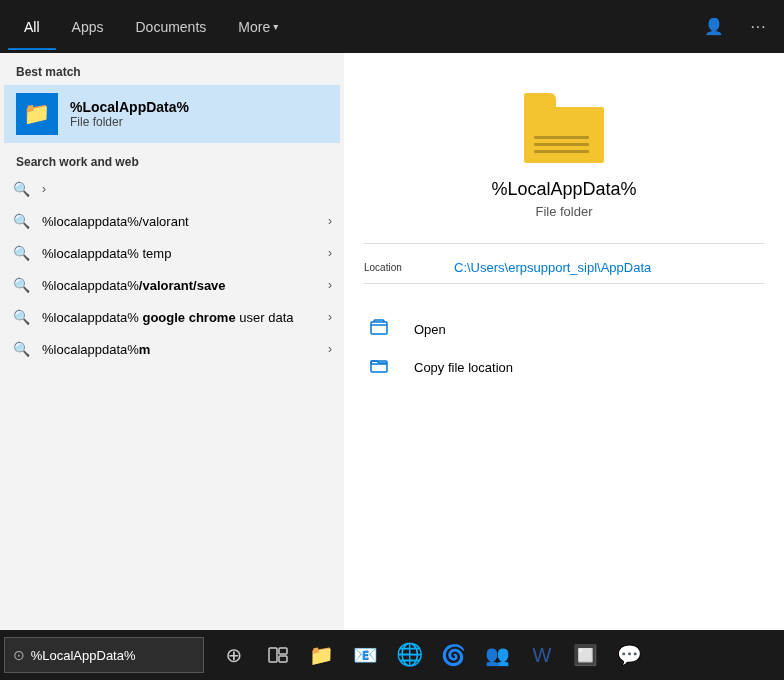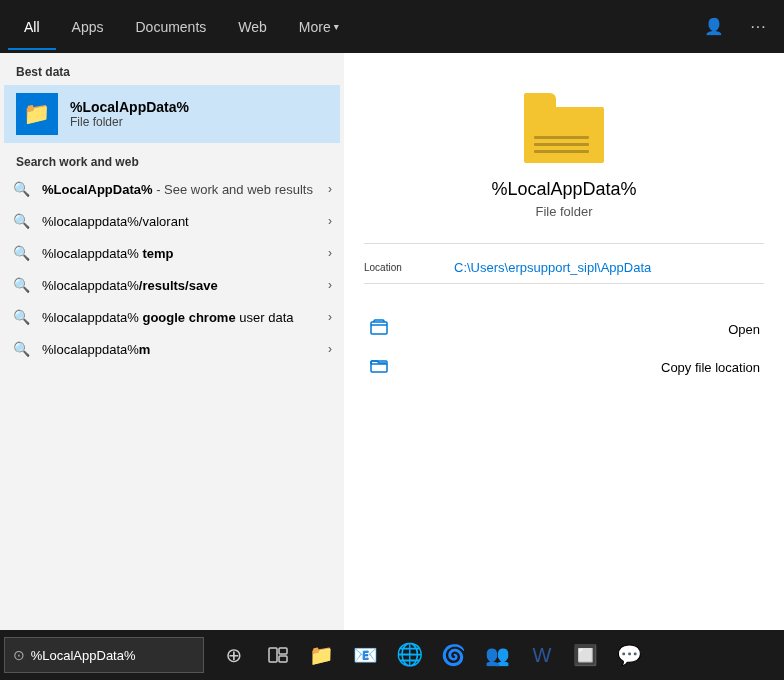--- a/index.html
+++ b/index.html
@@ -176,21 +176,20 @@
     }
     .detail-label { font-size: 10px; color: #333; width: 90px; }
     .detail-link { font-size: 13px; color: #0078d7; text-decoration: none; cursor: pointer; }
     .actions-section { width: calc(100% - 40px); margin-top: 12px; display: flex; flex-direction: column; gap: 4px; }
     .action-item {
       display: flex;
       align-items: center;
       gap: 24px;
       padding: 6px 4px;
       cursor: pointer;
-      justify-content: space-between;
     }
     .action-icon { color: #0078d7; font-size: 16px; width: 22px; text-align: center; }
     .action-label { font-size: 13px; color: #000; }
 
     
     .taskbar {
       position: fixed;
       bottom: 0;
       width: 784px;
       height: 50px;
@@ -245,71 +244,65 @@
 <div class="top-nav">
   <div class="nav-tab active">
     <span>All</span>
   </div>
   <div class="nav-tab">
     <span>Apps</span>
   </div>
   <div class="nav-tab">
     <span>Documents</span>
   </div>
-  <div class="nav-tab">
-    <span>Web</span>
-  </div>
   <div class="nav-tab more-tab">
     <span>More</span>
     <span class="chevron-down">▾</span>
   </div>
   <div class="nav-right">
     <div class="nav-icon-btn">👤</div>
     <div class="nav-icon-btn">···</div>
   </div>
 </div>
 
 <div class="main">
 
   <div class="left-panel">
-    <div class="section-label">Best data</div>
+    <div class="section-label">Best match</div>
 
     <div class="best-match-item">
       <div class="best-match-icon">📁</div>
       <div class="best-match-text">
         <span class="best-match-name">%LocalAppData%</span>
         <span class="best-match-type">File folder</span>
       </div>
     </div>
 
     <div class="search-web-label">Search work and web</div>
 
     <div class="list-item">
       <span class="list-icon">🔍</span>
-      <span class="list-text">
-        <span style="font-weight:600;">%LocalAppData%</span><span style="color:#444;font-size:13px;"> - See work and web results</span>
-      </span>
       <span class="list-chevron">›</span>
     </div>
 
     <div class="list-item">
       <span class="list-icon">🔍</span>
       <span class="list-text">%localappdata%<span style="font-weight:400;">/valorant</span></span>
       <span class="list-chevron">›</span>
     </div>
 
     <div class="list-item">
       <span class="list-icon">🔍</span>
-      <span class="list-text">%localappdata% <span style="font-weight:700;text-align:center;">temp</span></span>
-      <span class="list-chevron">›</span>
-    </div>
-
-    <div class="list-item">
-      <span class="list-icon">🔍</span>
-      <span class="list-text">%localappdata%<span style="font-weight:600;">/results/save</span></span>
+      <span class="list-text">%localappdata% <span style="font-weight:400;text-align:center;">temp</span></span>
+      <span class="list-chevron">›</span>
+    </div>
+
+    <div class="list-item">
+      <span class="list-icon">🔍</span>
+      <span class="list-text">%localappdata%<span style="font-weight:600;">/valorant/save</span></span>
       <span class="list-chevron">›</span>
     </div>
 
     <div class="list-item">
       <span class="list-icon">🔍</span>
       <span class="list-text">%localappdata% <span style="font-weight:600;">google chrome</span> user data</span>
       <span class="list-chevron">›</span>
     </div>
 
     <div class="list-item">

